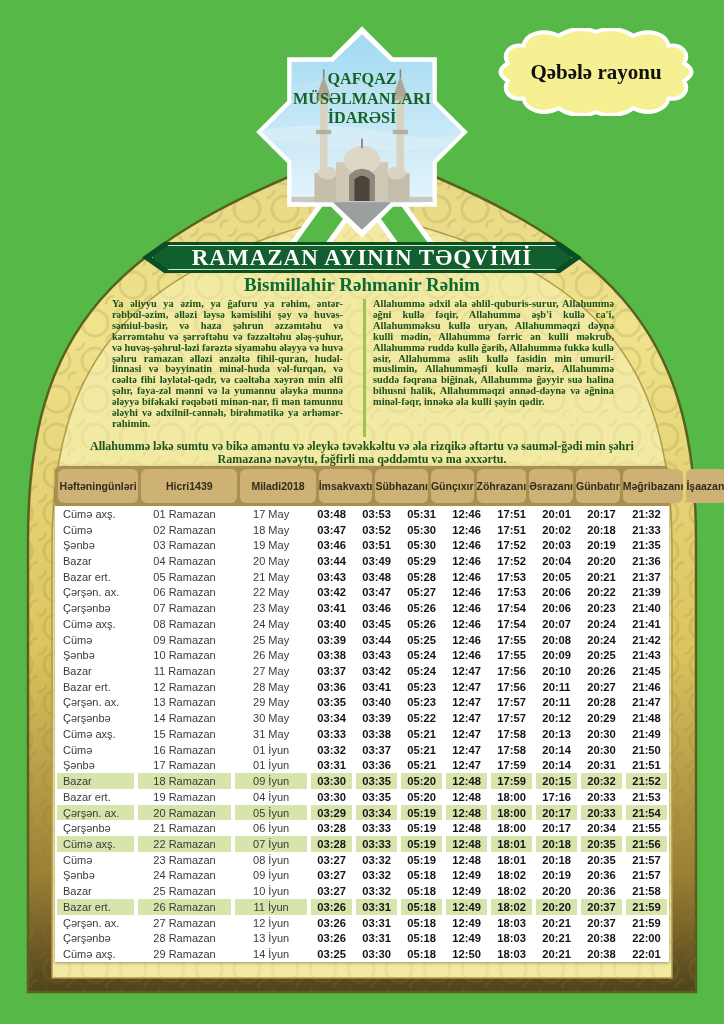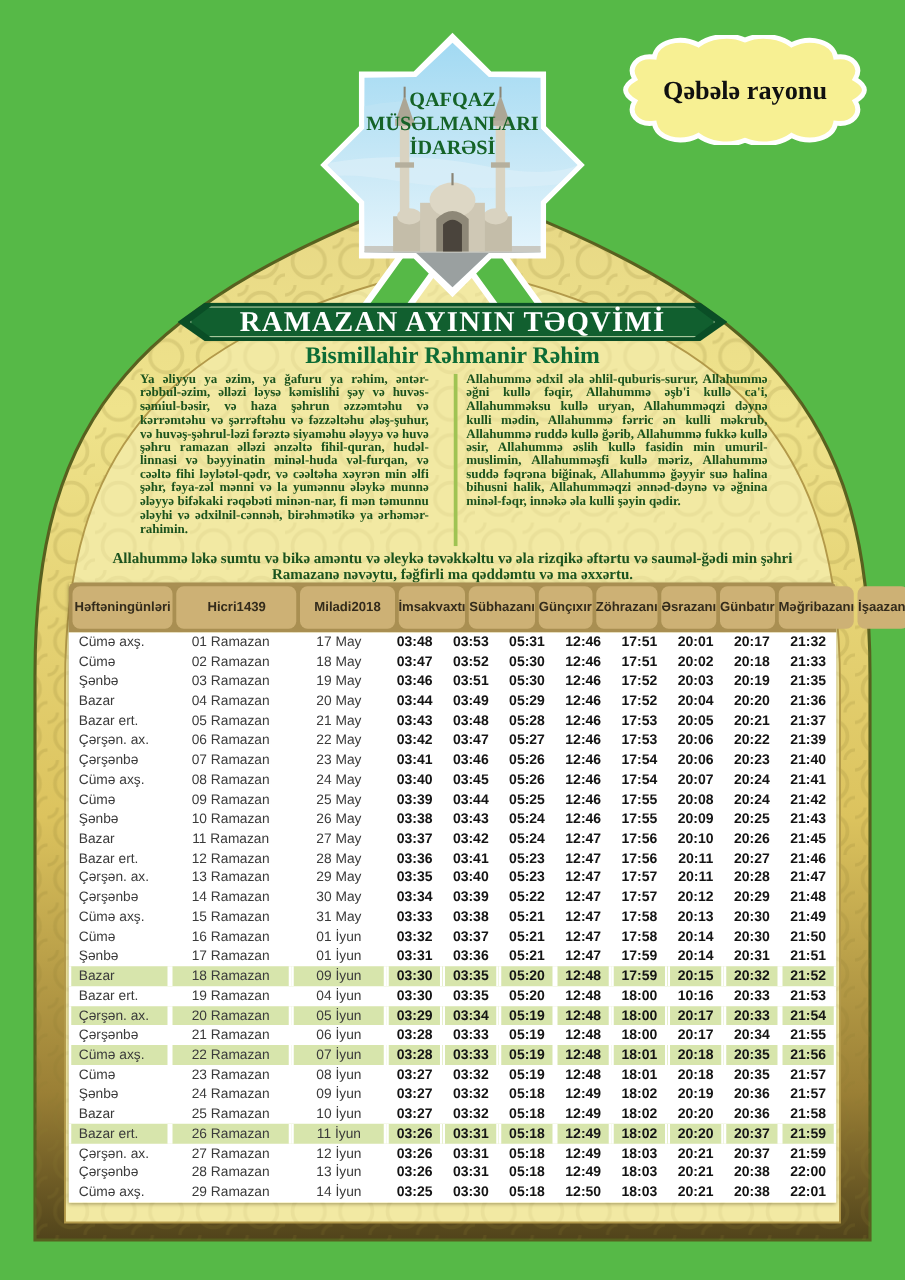--- a/index.html
+++ b/index.html
@@ -483,21 +483,21 @@
         </div>
         <div class="trow">
           <div class="tcell c0">Bazar ert.</div>
           <div class="tcell c1">19 Ramazan</div>
           <div class="tcell c2">04 İyun</div>
           <div class="tcell c3 time">03:30</div>
           <div class="tcell c4 time">03:35</div>
           <div class="tcell c5 time">05:20</div>
           <div class="tcell c6 time">12:48</div>
           <div class="tcell c7 time">18:00</div>
-          <div class="tcell c8 time">10:16</div>
+          <div class="tcell c8 time">17:16</div>
           <div class="tcell c9 time">20:33</div>
           <div class="tcell c10 time">21:53</div>
         </div>
         <div class="trow hl">
           <div class="tcell c0">Çərşən. ax.</div>
           <div class="tcell c1">20 Ramazan</div>
           <div class="tcell c2">05 İyun</div>
           <div class="tcell c3 time">03:29</div>
           <div class="tcell c4 time">03:34</div>
           <div class="tcell c5 time">05:19</div>

